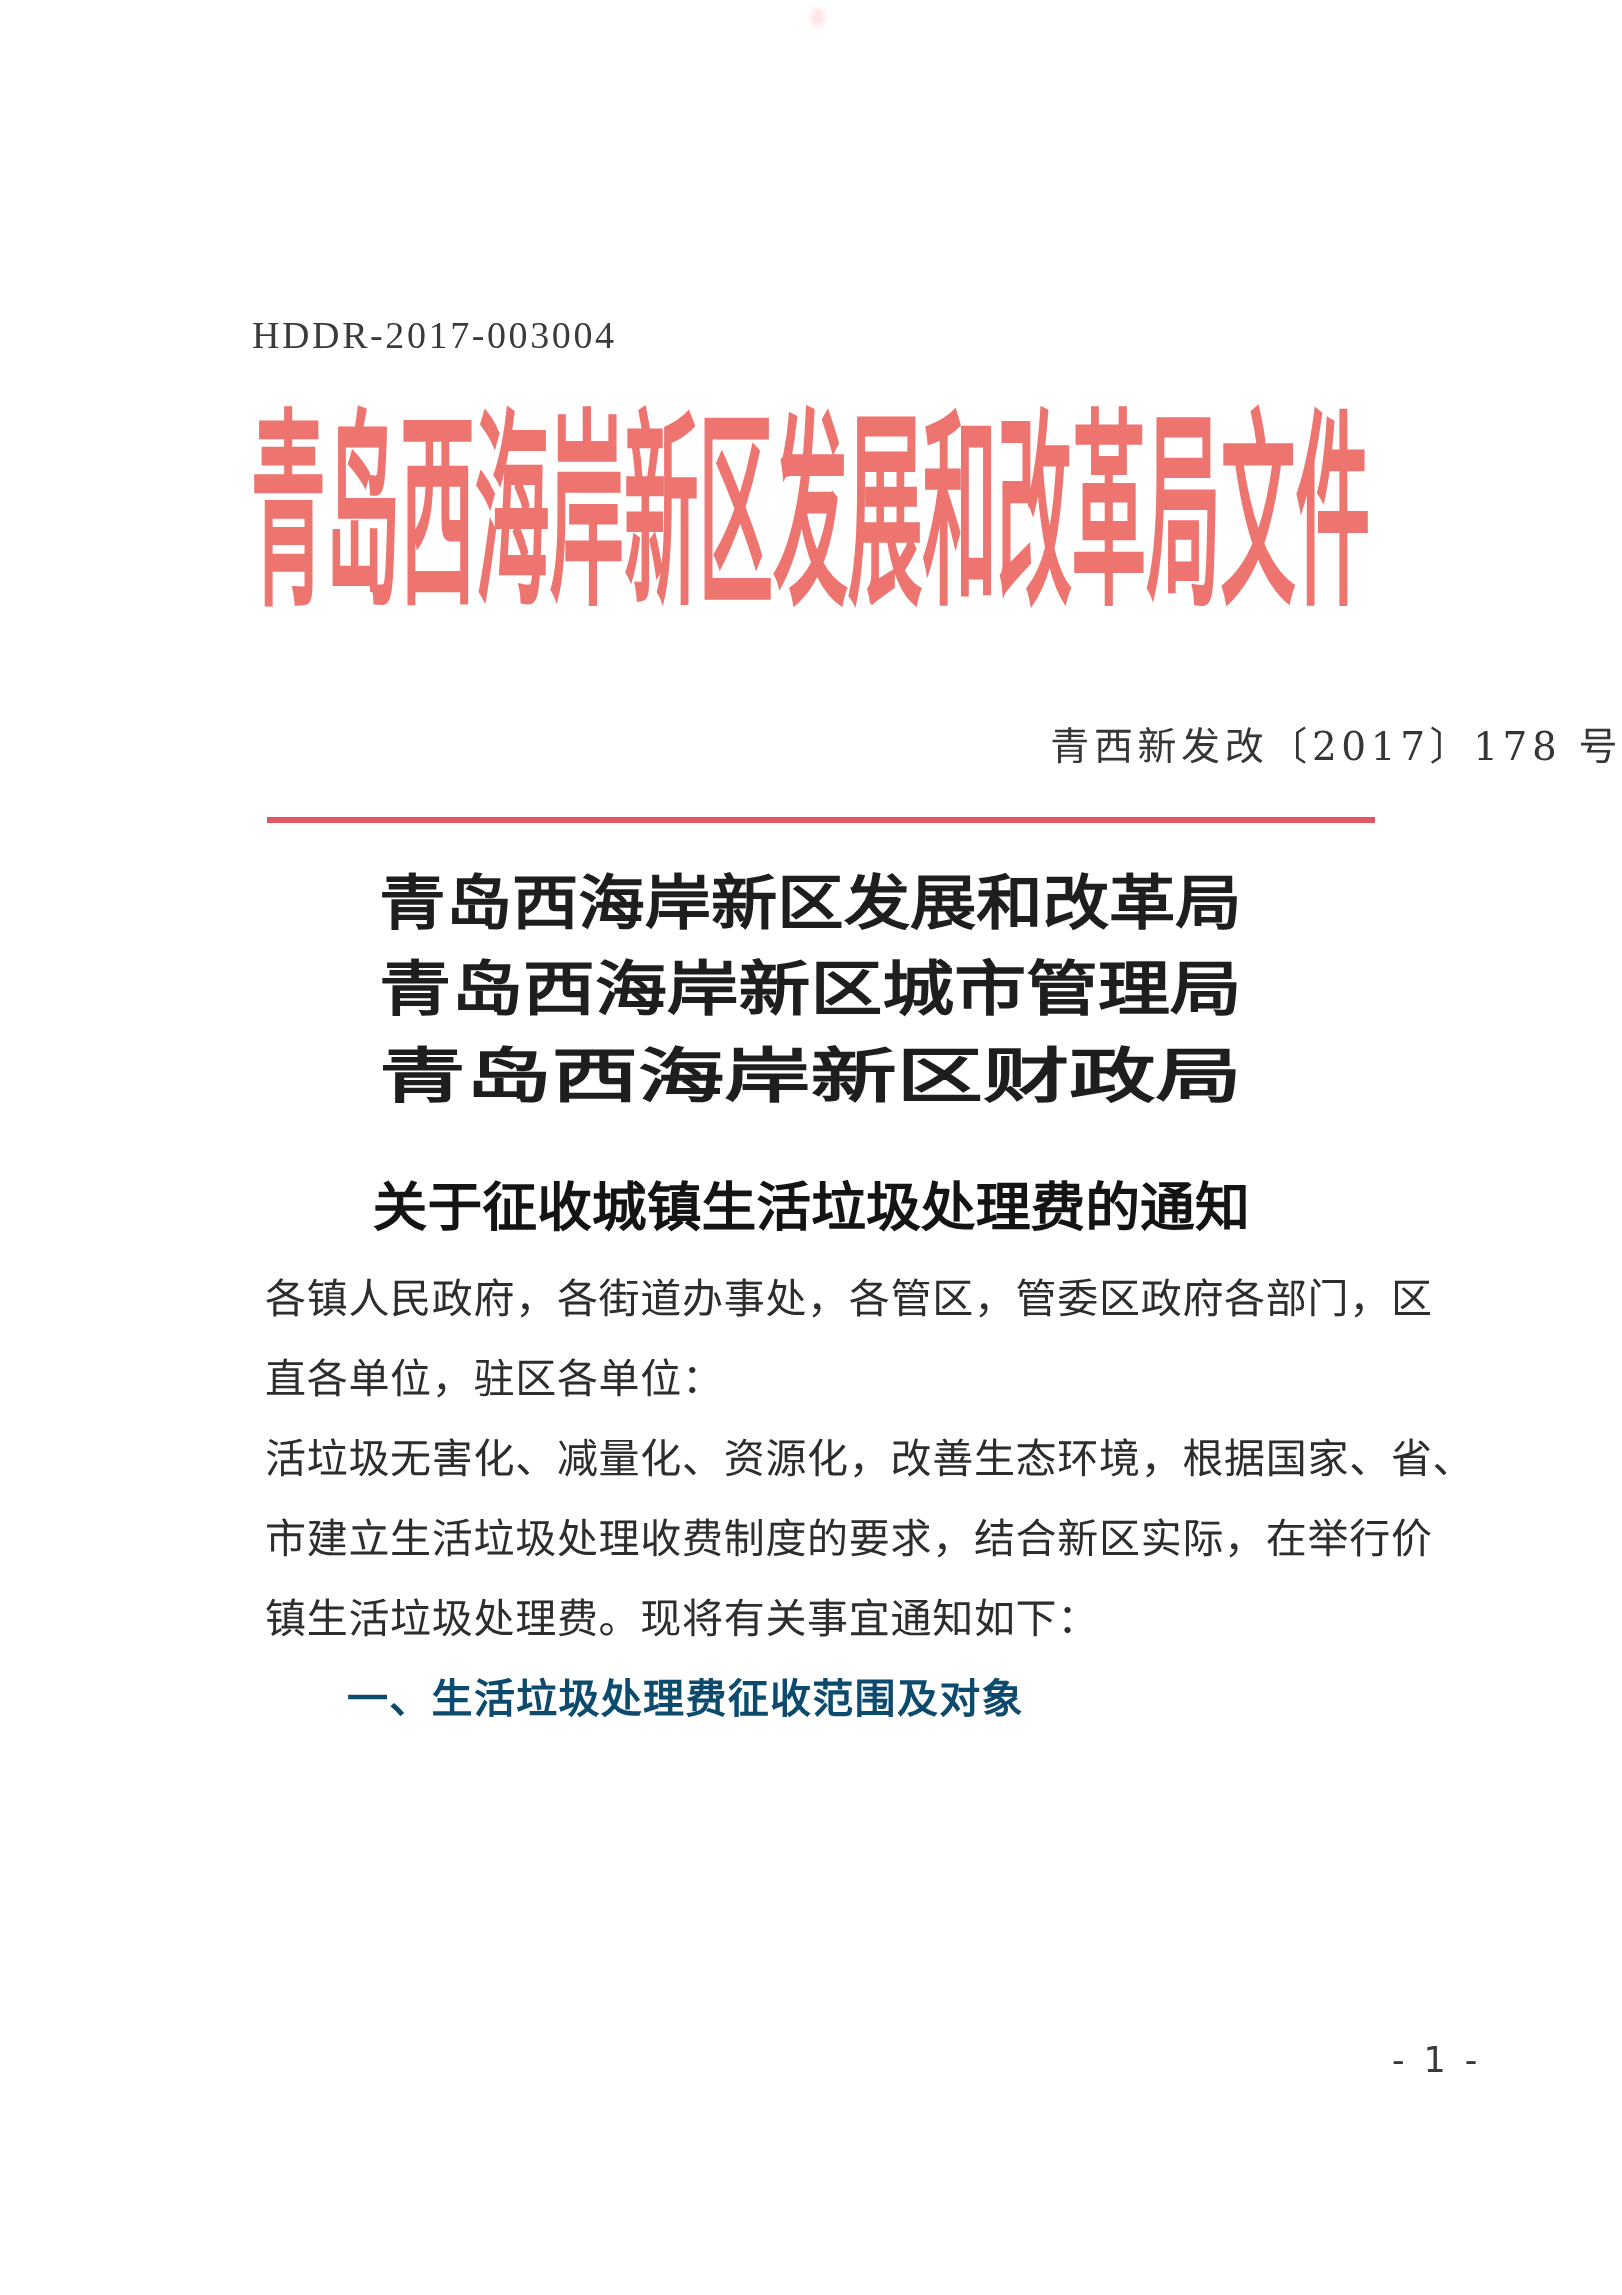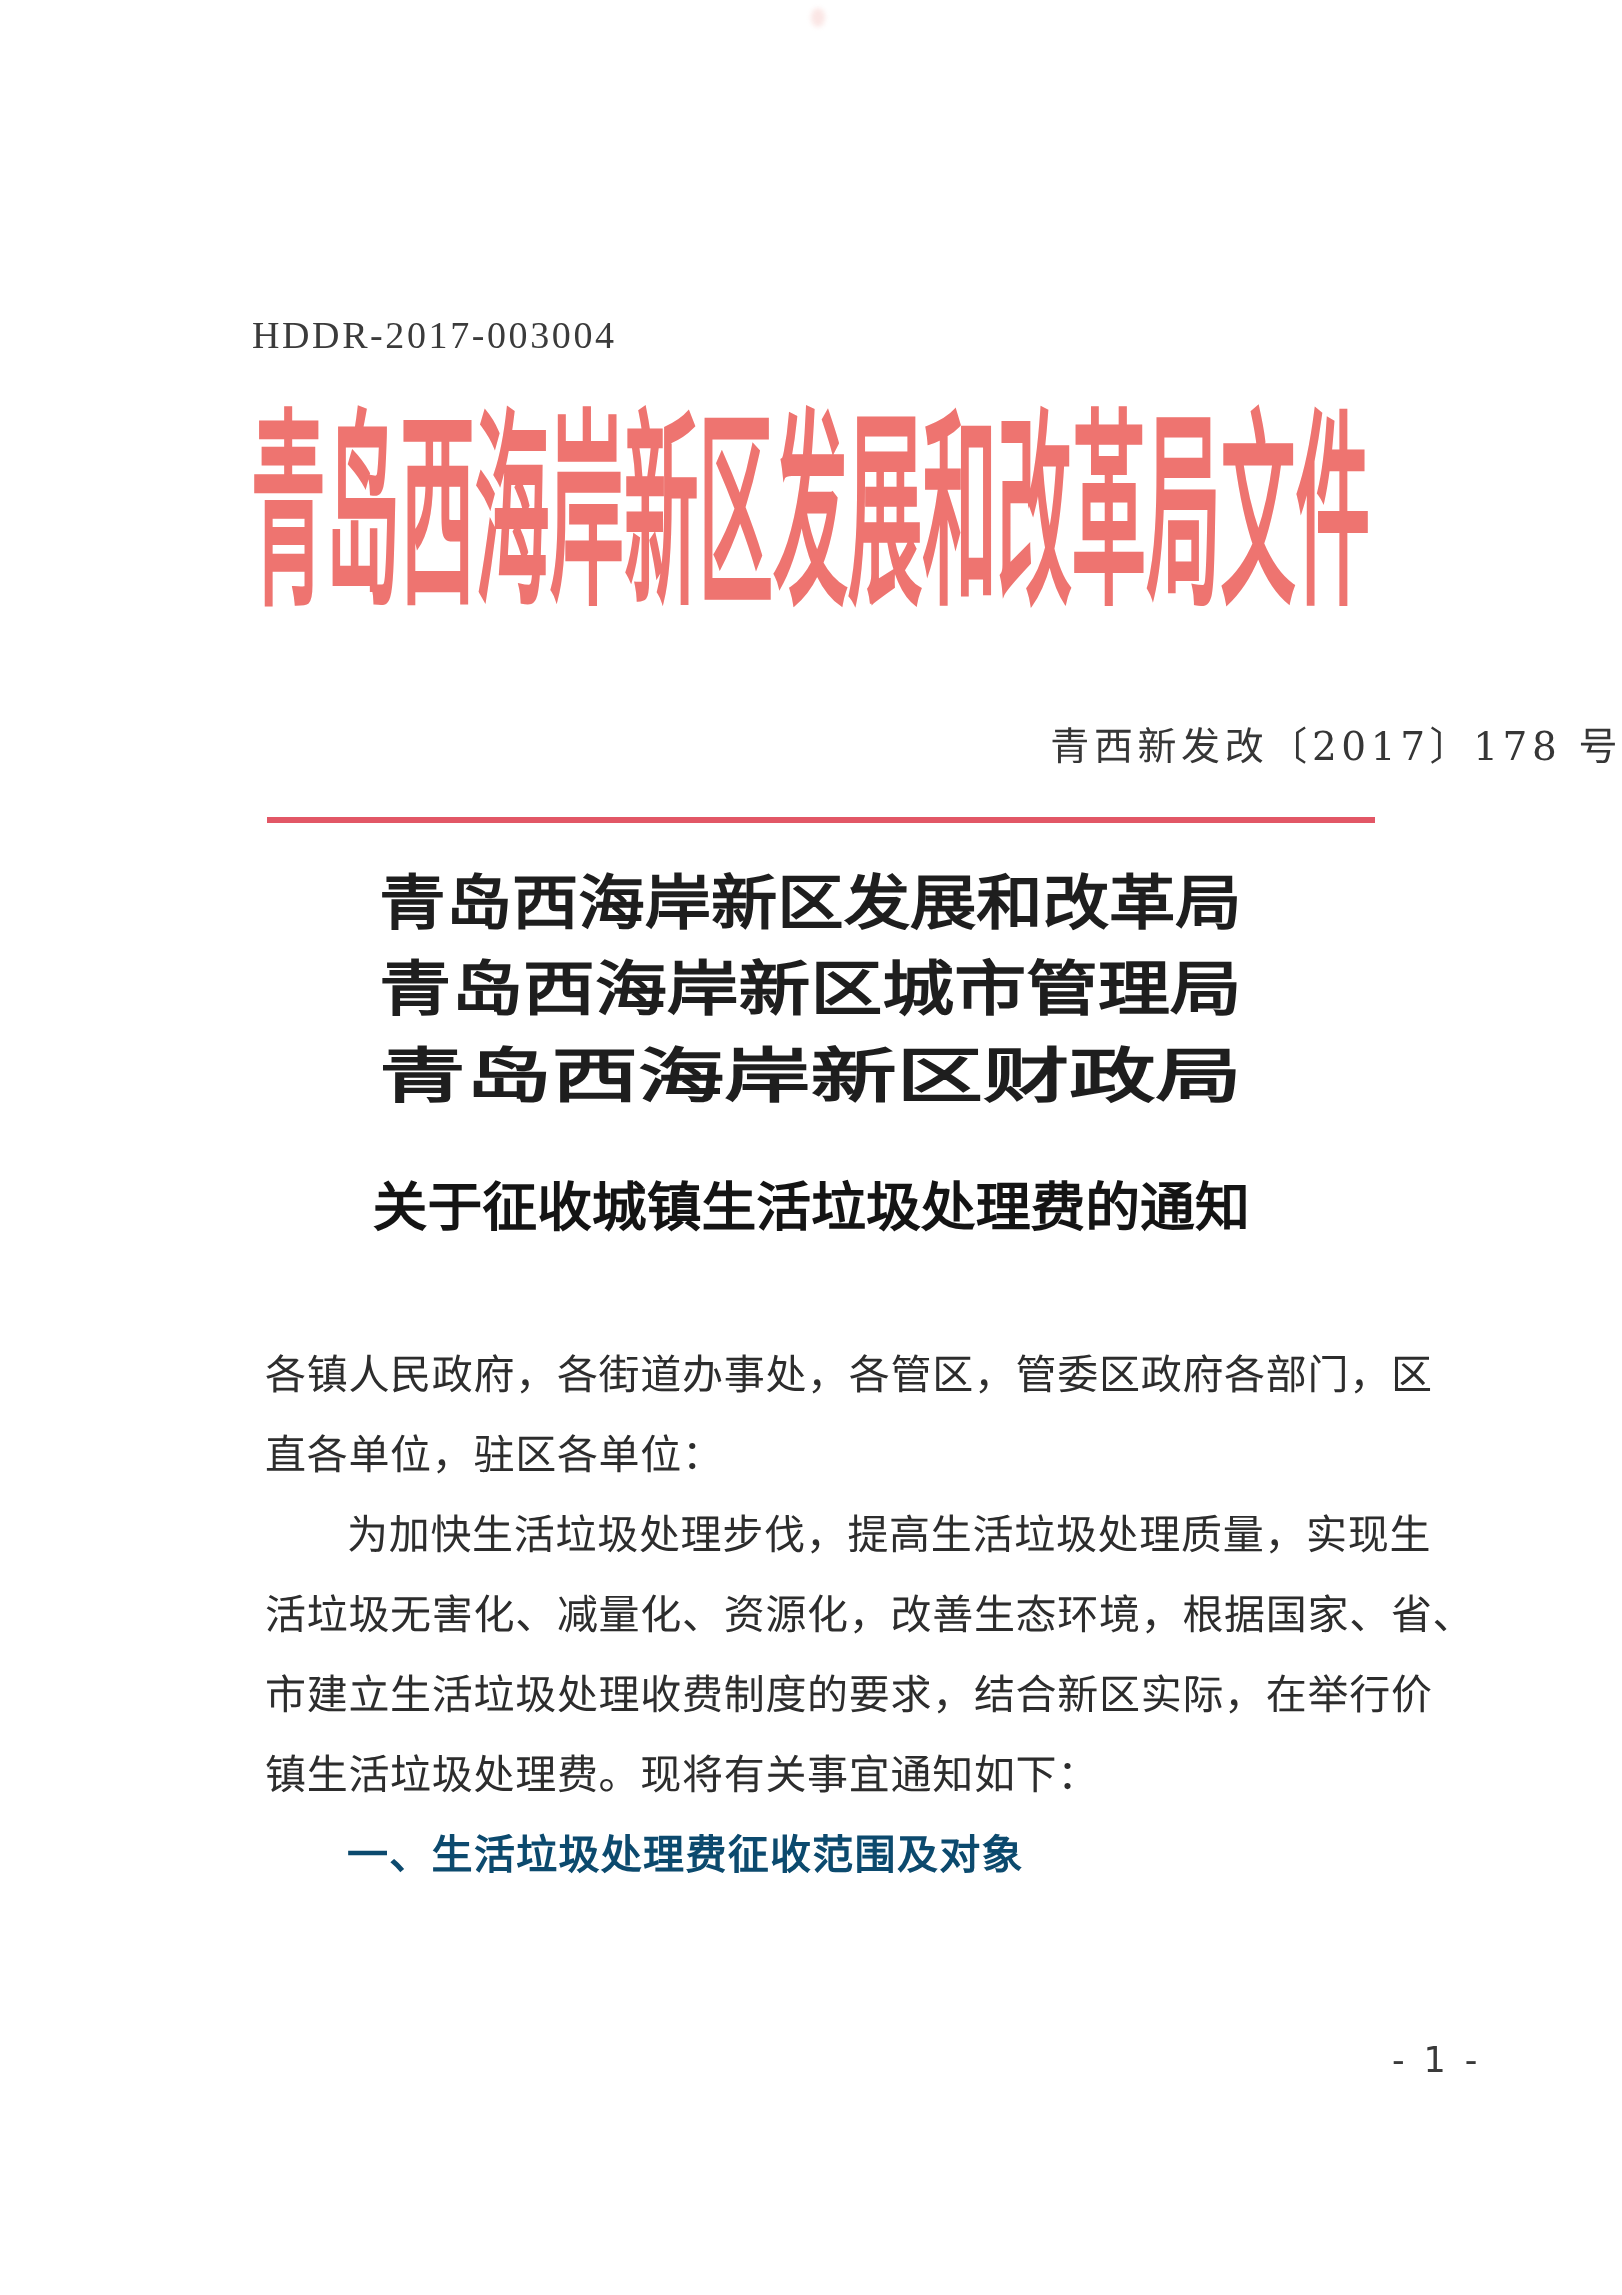--- a/index.html
+++ b/index.html
@@ -45,21 +45,21 @@
   }
 
   
   .notice-svg{left:370px;top:1170px;}
   .notice-svg text{
     font-family:"DejaVu Serif","Liberation Serif",serif;
     font-weight:bold;fill:#141414;font-size:82px;
   }
 
   
-  .body-block{left:265px;top:1335px;width:1116px;}
+  .body-block{left:265px;top:1259px;width:1116px;}
   .body-line{
     font-size:41px;line-height:80px;height:80px;
     letter-spacing:0.7px;color:#2d2d2d;white-space:nowrap;
   }
   .body-line.indent{padding-left:82px;}
   .body-line.heading{
     font-family:"DejaVu Sans","Liberation Sans",sans-serif;
     font-weight:bold;color:#0c4a6e;letter-spacing:1.3px;
   }
 
@@ -99,21 +99,20 @@
   <text x="2" y="360" textLength="1318" lengthAdjust="spacingAndGlyphs">青岛西海岸新区财政局</text>
 </svg>
 
 <svg class="abs notice-svg" width="883" height="75" viewBox="0 0 1350 115">
   <text x="2" y="86" textLength="1345" lengthAdjust="spacingAndGlyphs">关于征收城镇生活垃圾处理费的通知</text>
 </svg>
 
 <div class="abs body-block">
   <div class="body-line">各镇人民政府，各街道办事处，各管区，管委区政府各部门，区</div>
   <div class="body-line">直各单位，驻区各单位：</div>
-  <div class="body-line indent">为加快生活垃圾处理步伐，提高生活垃圾处理质量，实现生</div>
   <div class="body-line">活垃圾无害化、减量化、资源化，改善生态环境，根据国家、省、</div>
   <div class="body-line">市建立生活垃圾处理收费制度的要求，结合新区实际，在举行价</div>
   <div class="body-line">镇生活垃圾处理费。现将有关事宜通知如下：</div>
   <div class="body-line indent heading">一、生活垃圾处理费征收范围及对象</div>
 </div>
 
 <div class="abs page-number">- 1 -</div>
 
 
 </body></html>

